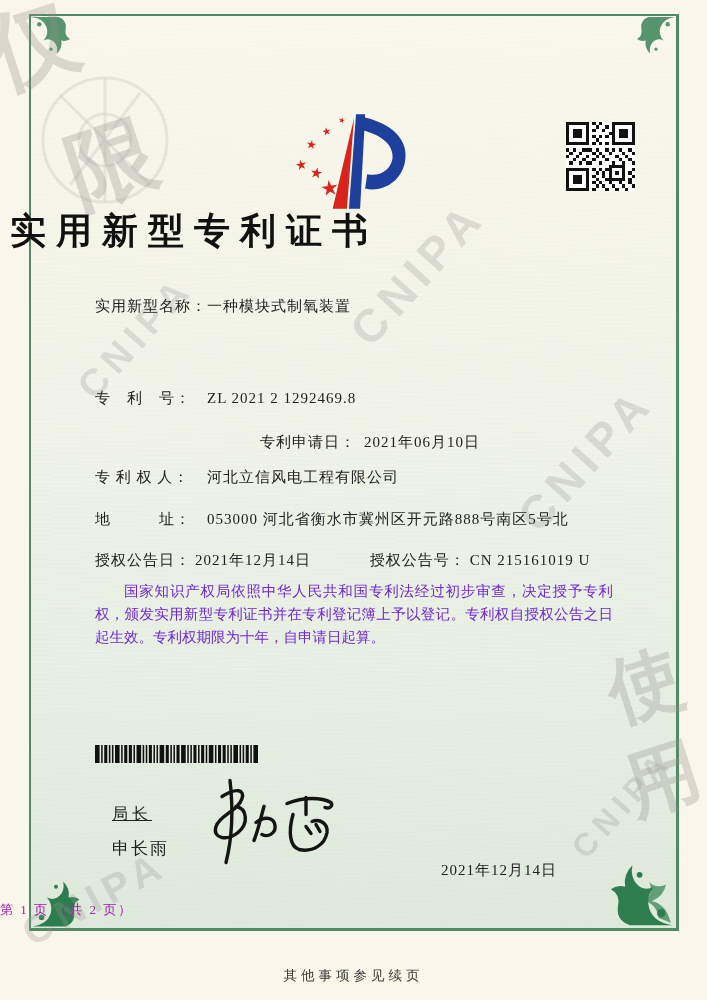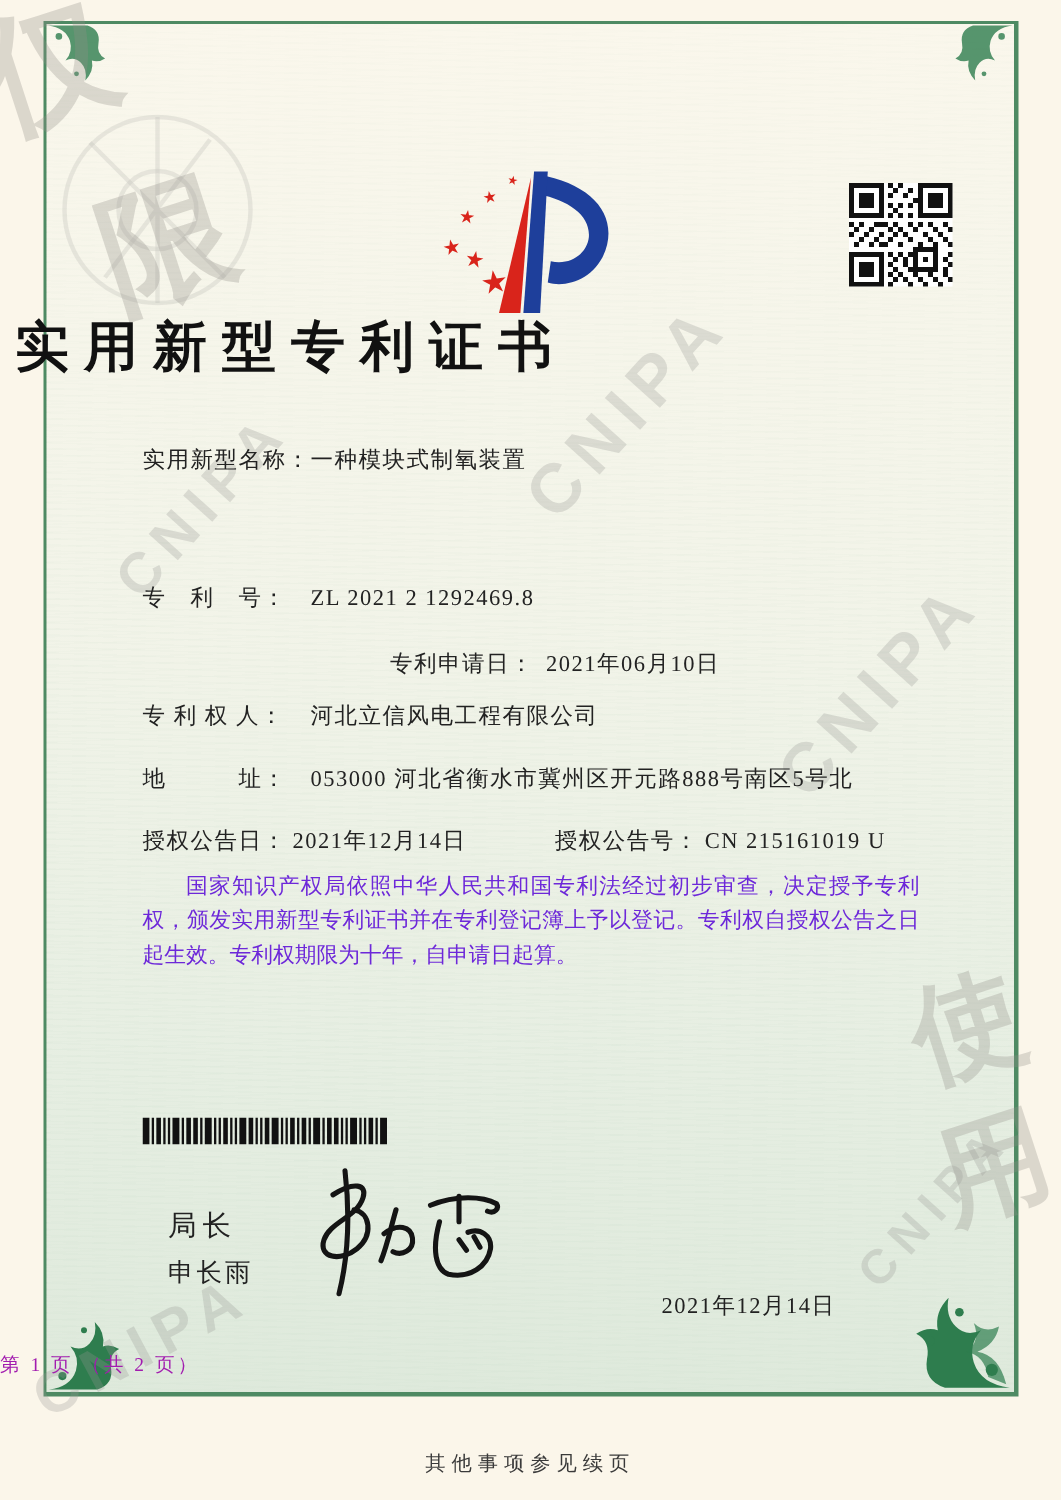--- a/index.html
+++ b/index.html
@@ -50,21 +50,21 @@
   }
   .row{position:absolute;left:95px;right:70px;font-size:15px;letter-spacing:1px;white-space:nowrap;}
   .row .lbl{display:inline-block;min-width:112px;}
   .r0{top:297px;font-family:Liberation Serif, serif;} .r1{top:345px;} .r2{top:389px;} .r3{top:433px;text-align:center;}
   .r4{top:468px;} .r5{top:510px;} .r6{top:551px;}
   .r6 .pair2{margin-left:54px;}
   .r6 .lbl{min-width:0;margin-right:4px;}
   .paras{position:absolute;left:95px;top:580px;width:518px;font-size:14.5px;line-height:23px;text-align:justify;color:#6d28d9;}
   .paras p{margin:0 0 6px 0;text-indent:2em;}
   .barcode{position:absolute;left:95px;top:745px;width:163px;height:18px;}
-  .signer-title{position:absolute;left:112px;top:804px;font-size:19px;letter-spacing:4px;}
+  .signer-title{position:absolute;left:112px;top:804px;font-size:16px;letter-spacing:4px;text-decoration:underline;}
   .signer-name{position:absolute;left:112px;top:837px;font-size:17px;letter-spacing:2px;}
   .signature{position:absolute;left:192px;top:773px;width:150px;height:98px;}
   .issue-date{position:absolute;left:441px;top:861px;font-size:15px;letter-spacing:1px;}
   .page-no{position:absolute;left:0;right:0;top:901px;text-align:left;font-size:13px;letter-spacing:2px;color:#a21caf;}
   .footer-note{position:absolute;left:0;right:0;top:947px;text-align:center;font-size:13.5px;letter-spacing:4px;color:#3a3a3a;z-index:5;margin-top:20px;}
 </style>
 </head>
 <body>
 
 <div class="page">

